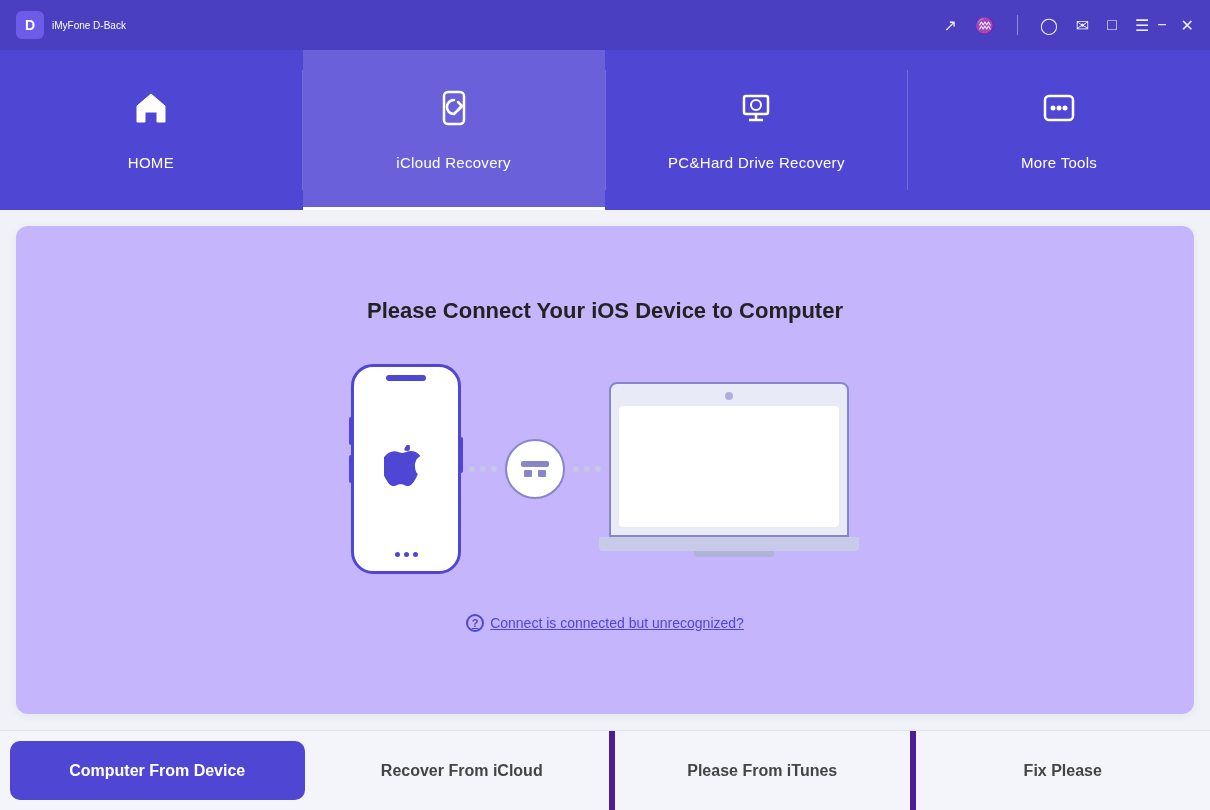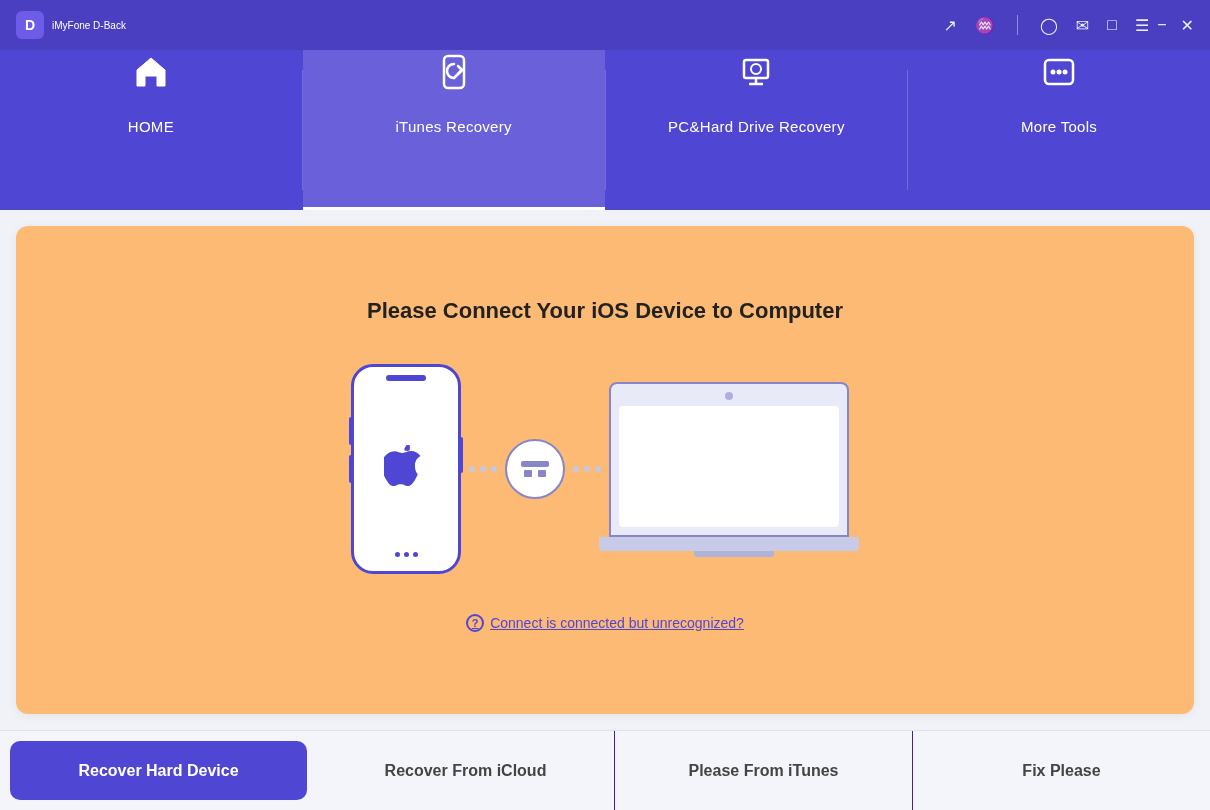--- a/index.html
+++ b/index.html
@@ -69,20 +69,21 @@
       background: #5046d4;
       height: 160px;
       display: flex;
       flex-shrink: 0;
     }
     .nav-item {
       flex: 1;
       display: flex;
       flex-direction: column;
       align-items: center;
+      justify-content: center;
       color: white;
       cursor: pointer;
       border-bottom: 3px solid transparent;
       gap: 24px;
       transition: background 0.2s;
     }
     .nav-item.active {
       background: rgba(255,255,255,0.15);
       border-bottom: 3px solid white;
     }
@@ -99,21 +100,21 @@
 
     
     .nav-svg {
       width: 44px;
       height: 44px;
     }
 
     
     .main-content {
       flex: 1;
-      background: #fdba74;
+      background: #c4b5fd;
       margin: 16px;
       border-radius: 12px;
       display: flex;
       flex-direction: column;
       align-items: center;
       justify-content: center;
       box-shadow: 0 2px 10px rgba(0,0,0,0.06);
     }
 
     .connect-title {
@@ -332,21 +333,21 @@
     }
     .bottom-tab {
       flex: 1;
       display: flex;
       align-items: center;
       justify-content: center;
       font-size: 16px;
       font-weight: 600;
       color: #444;
       cursor: pointer;
-      border-right: 1px solid #4c1d95;
+      border-right: 6px solid #4c1d95;
       background: #f4f5fa;
       transition: background 0.2s;
     }
     .bottom-tab.active {
       background: #5046d4;
       color: white;
       border-radius: 10px;
       margin: 10px;
       border-right: none;
     }
@@ -387,21 +388,21 @@
   </div>
   <div class="nav-divider"></div>
 
   <div class="nav-item active">
     <svg class="nav-svg" viewBox="0 0 44 44" fill="none">
       <rect x="12" y="6" width="20" height="32" rx="4" stroke="white" stroke-width="2.5" fill="none"></rect>
       <path d="M22 14 C18 14 15 17 15 21 C15 25 18 28 22 28" stroke="white" stroke-width="2.5" stroke-linecap="round" fill="none"></path>
       <path d="M26 24 L30 20 L26 16" stroke="white" stroke-width="2.5" stroke-linecap="round" stroke-linejoin="round" fill="none"></path>
       <path d="M22 28 L30 20" stroke="white" stroke-width="2.5" stroke-linecap="round" fill="none"></path>
     </svg>
-    <span class="nav-item-label">iTunes Recovery</span>
+    <span class="nav-item-label">iCloud Recovery</span>
   </div>
   <div class="nav-divider"></div>
 
   <div class="nav-item">
     <svg class="nav-svg" viewBox="0 0 44 44" fill="none">
       <rect x="10" y="10" width="24" height="18" rx="2" stroke="white" stroke-width="2.5" fill="none"></rect>
       <circle cx="22" cy="19" r="5" stroke="white" stroke-width="2" fill="none"></circle>
       <line x1="22" y1="28" x2="22" y2="34" stroke="white" stroke-width="2.5"></line>
       <line x1="15" y1="34" x2="29" y2="34" stroke="white" stroke-width="2.5"></line>
     </svg>
@@ -479,21 +480,21 @@
   </div>
 
   <div class="help-link">
     <div class="help-icon">?</div>
     <span>Connect is connected but unrecognized?</span>
   </div>
 </div>
 
 <div class="bottom-tabs">
   <div class="bottom-tab active">
-    <span>Recover Hard Device</span>
+    <span>Computer From Device</span>
   </div>
   <div class="bottom-tab">
     <span>Recover From iCloud</span>
   </div>
   <div class="bottom-tab">
     <span>Please From iTunes</span>
   </div>
   <div class="bottom-tab">
     <span>Fix Please</span>
   </div>

